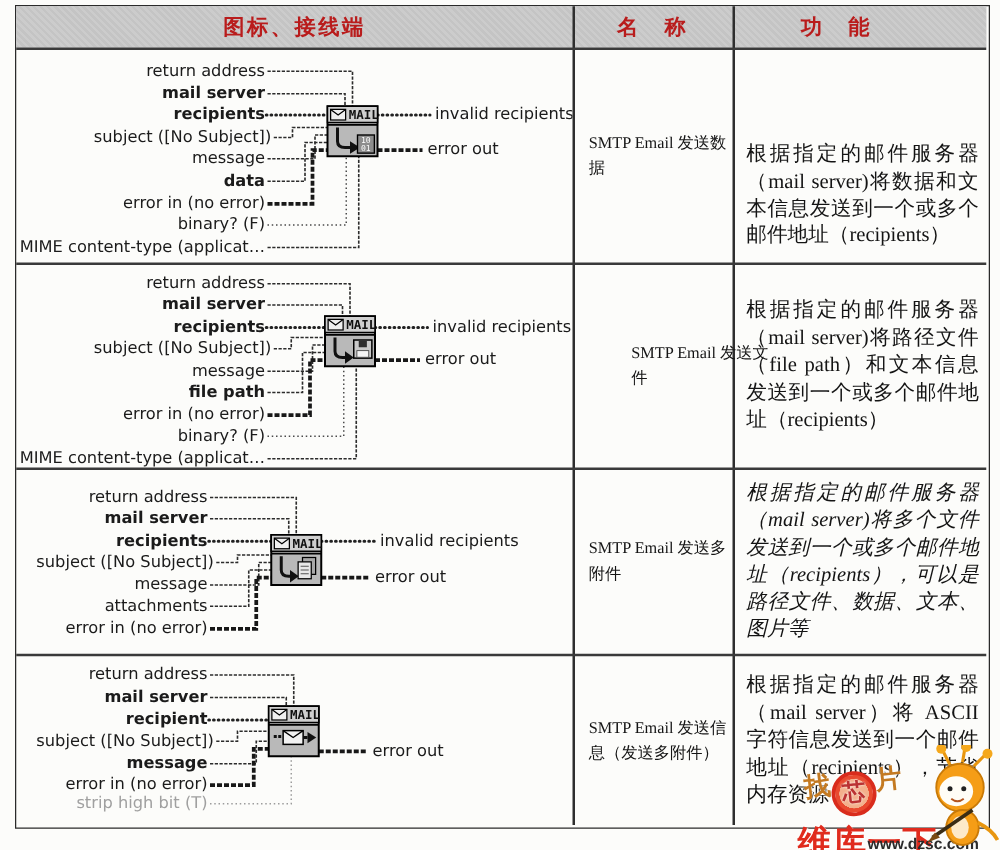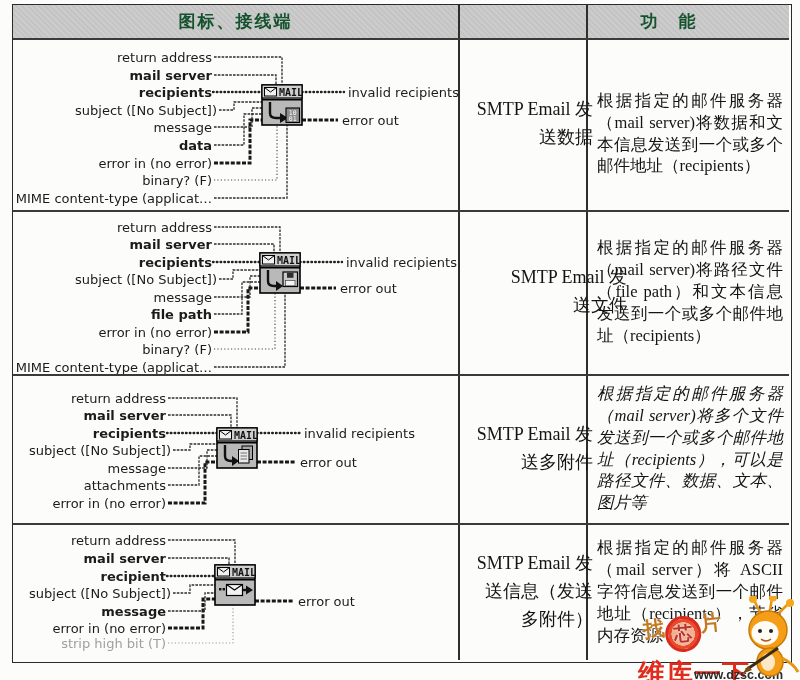--- a/index.html
+++ b/index.html
@@ -5,25 +5,25 @@
   html,body{margin:0;padding:0;background:#ffffff;}
   .page{position:relative;width:800px;height:680px;background:#fcfcfa;overflow:hidden;
         font-family:"DejaVu Sans","Liberation Sans",sans-serif;}
   
   .frame{position:absolute;left:12px;top:4px;width:778px;height:657px;border:1.6px solid #2a2a2a;}
   .hdrband{position:absolute;left:13px;top:5px;width:776px;height:33px;background:#c8c8c8;
            background-image:repeating-linear-gradient(45deg,#c4c4c4 0 2px,#cccccc 2px 4px);}
   .vsep{position:absolute;top:5px;width:1.6px;height:655px;background:#2e2e2e;}
   .hsep{position:absolute;left:13px;width:776px;height:1.5px;background:#3a3a3a;}
   .th{position:absolute;top:5px;height:33px;display:flex;align-items:center;justify-content:center;
-      font-weight:bold;font-size:17px;color:#14532d;letter-spacing:2px;
+      font-weight:bold;font-size:17px;color:#b91c1c;letter-spacing:2px;
       font-family:"Liberation Sans","DejaVu Sans",sans-serif;}
   .cell{position:absolute;display:flex;align-items:center;color:#141414;
         font-family:"Liberation Serif","DejaVu Serif",serif;}
-  .namecell{left:460px;width:122px;padding:0 2px 0 11px;font-size:18px;line-height:1.55;text-align:right;}
+  .namecell{left:460px;width:122px;padding:0 2px 0 11px;font-size:13px;line-height:1.55;}
   .funccell{left:588px;width:186px;padding:0 9px;font-size:16.5px;line-height:1.33;text-align:justify;}
   .diagram{position:absolute;left:0;}
   
   .lbl{font-family:"DejaVu Sans","Liberation Sans",sans-serif;font-size:13px;fill:#1b1b1b;
        text-anchor:end;dominant-baseline:central;}
   .lbl.b{font-weight:bold;}
   .lbl.dim{fill:#a0a0a0;}
   .olbl{font-family:"DejaVu Sans","Liberation Sans",sans-serif;font-size:13px;fill:#1b1b1b;
         text-anchor:start;dominant-baseline:central;}
   .mailtxt{font-family:"DejaVu Sans Mono","DejaVu Sans",monospace;font-size:10px;font-weight:bold;
@@ -56,20 +56,21 @@
   .wm-mascot{position:absolute;left:118px;top:0px;}
 </style>
 </head>
 <body>
 
 <div class="page">
   <div class="frame"></div>
   <div class="hdrband"></div>
 
   <div class="th" style="left:13px;width:445px;">图标、接线端</div>
+  <div class="th" style="left:459px;width:126px;">名　称</div>
   <div class="th" style="left:587px;width:164px;">功　能</div>
 
   <div class="vsep" style="left:458px;"></div>
   <div class="vsep" style="left:586px;"></div>
   <div class="hsep" style="top:38px;"></div>
   <div class="hsep" style="top:210px;"></div>
   <div class="hsep" style="top:374px;"></div>
   <div class="hsep" style="top:523px;"></div>
 
   <svg class="diagram" style="top:38px;" width="458" height="172" viewBox="0 0 458 172">
@@ -219,21 +220,21 @@
         <rect x="226.5" y="61.5" width="16" height="11" fill="#f2f2f2" stroke="#000" stroke-width="1.2"></rect>
         <path d="M226.5,61.5 l8,5.5 l8,-5.5" fill="none" stroke="#000" stroke-width="1.1"></path>
         <line x1="242.5" y1="67" x2="246" y2="67" stroke="#111" stroke-width="2.4"></line>
         <polygon class="arrowhead" points="246,62.5 253,67 246,71.5"></polygon>
       </g>
     </g>
     <text class="olbl" x="298" y="78">error out</text>
   </svg>
 
   <div class="cell namecell" style="top:38px;height:172px;">SMTP Email 发送数据</div>
-  <div class="cell funccell" style="top:24px;height:219px;">根据指定的邮件服务器（mail server)将数据和文本信息发送到一个或多个邮件地址（recipients）</div>
+  <div class="cell funccell" style="top:46px;height:219px;">根据指定的邮件服务器（mail server)将数据和文本信息发送到一个或多个邮件地址（recipients）</div>
   <div class="cell namecell" style="top:210px;height:164px;padding-left:45px;">SMTP Email 发送文件</div>
   <div class="cell namecell" style="top:374px;height:149px;">SMTP Email 发送多附件</div>
   <div class="cell funccell" style="top:210px;height:164px;">根据指定的邮件服务器（mail server)将路径文件（file path）和文本信息发送到一个或多个邮件地址（recipients）</div>
   <div class="cell funccell" style="top:374px;height:149px;font-style:italic;">根据指定的邮件服务器（mail server)将多个文件发送到一个或多个邮件地址（recipients），可以是路径文件、数据、文本、图片等</div>
   <div class="cell namecell" style="top:523px;height:138px;">SMTP Email 发送信息（发送多附件）</div>
   <div class="cell funccell" style="top:523px;height:138px;">根据指定的邮件服务器（mail server）将 ASCII 字符信息发送到一个邮件地址（recipients），节省内存资源</div>
 
   <div class="wm">
     <div class="wm-find">
       <span>找</span><span class="wm-chip">芯</span><span>片</span>

